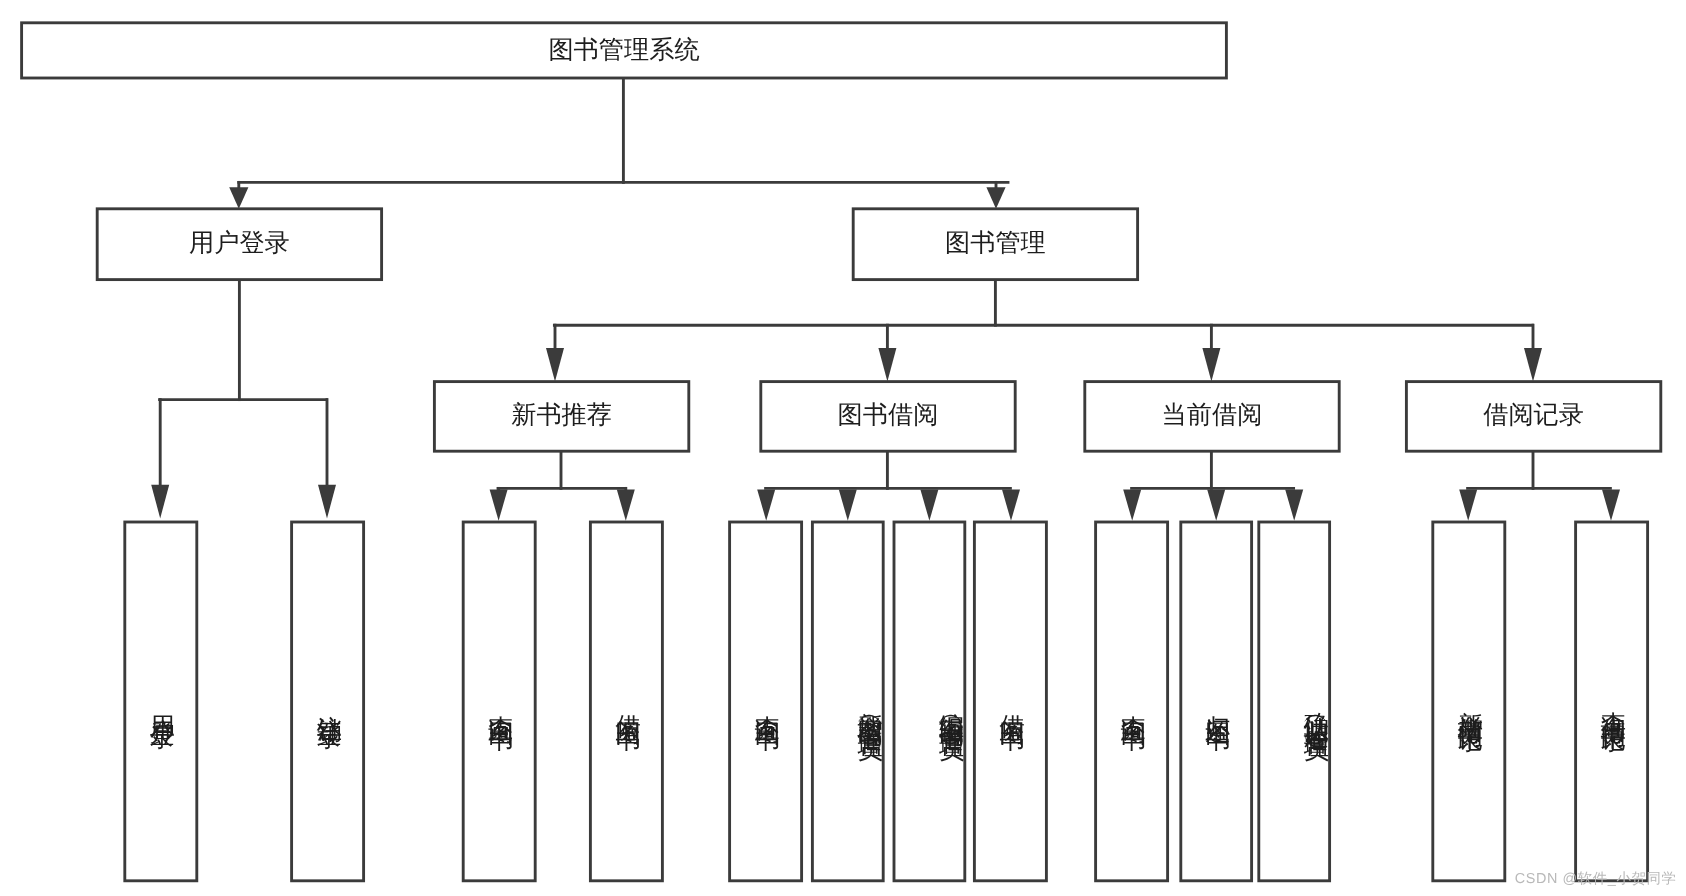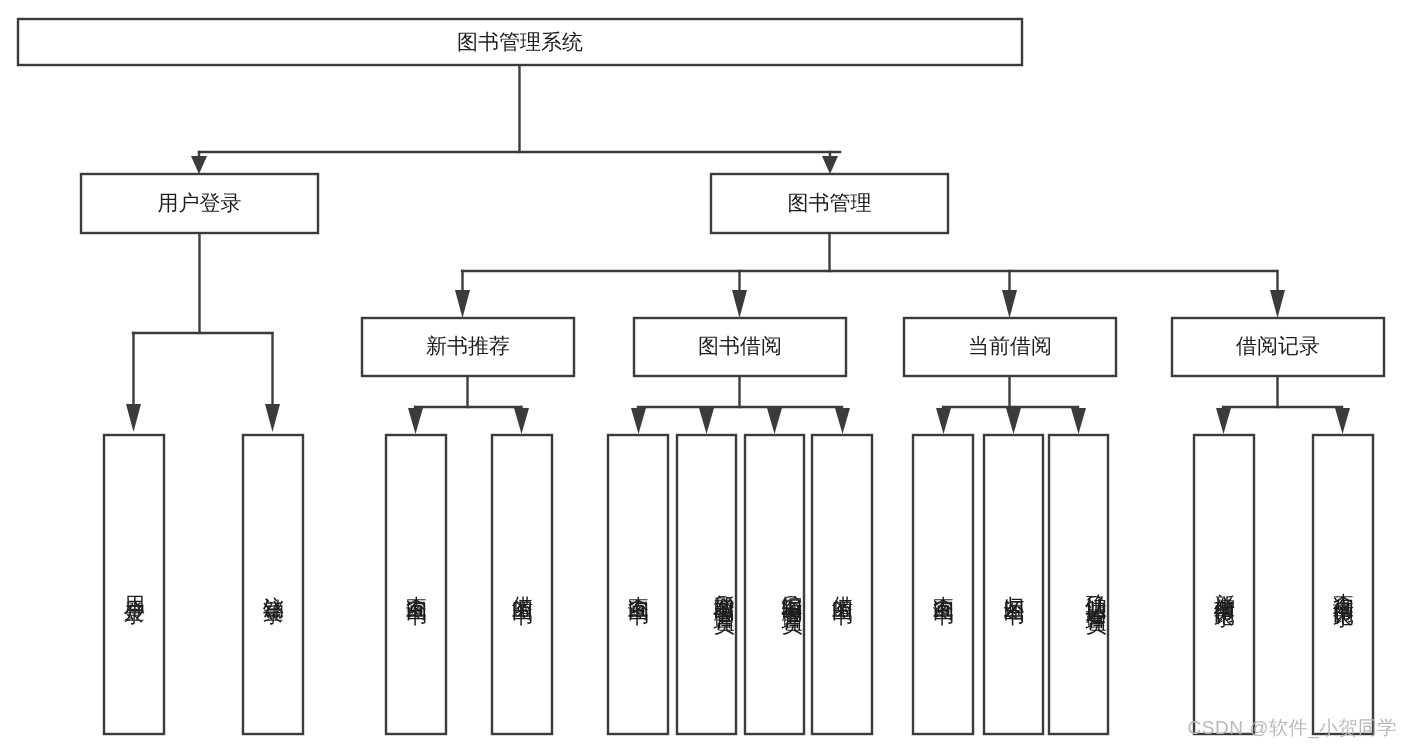--- a/index.html
+++ b/index.html
@@ -58,21 +58,21 @@
     letter-spacing: 3px;
     white-space: nowrap;
     pointer-events: none;
     text-align: center;
   }
   .watermark {
     position: absolute;
     right: 8px;
     bottom: 6px;
     font-family: "Liberation Sans", "DejaVu Sans", sans-serif;
-    font-size: 19px;
+    font-size: 12px;
     color: #b9b9b9;
     white-space: nowrap;
     letter-spacing: 0.5px;
   }
 </style>
 </head>
 <body>
 
 <div id="diagram-root">
 

